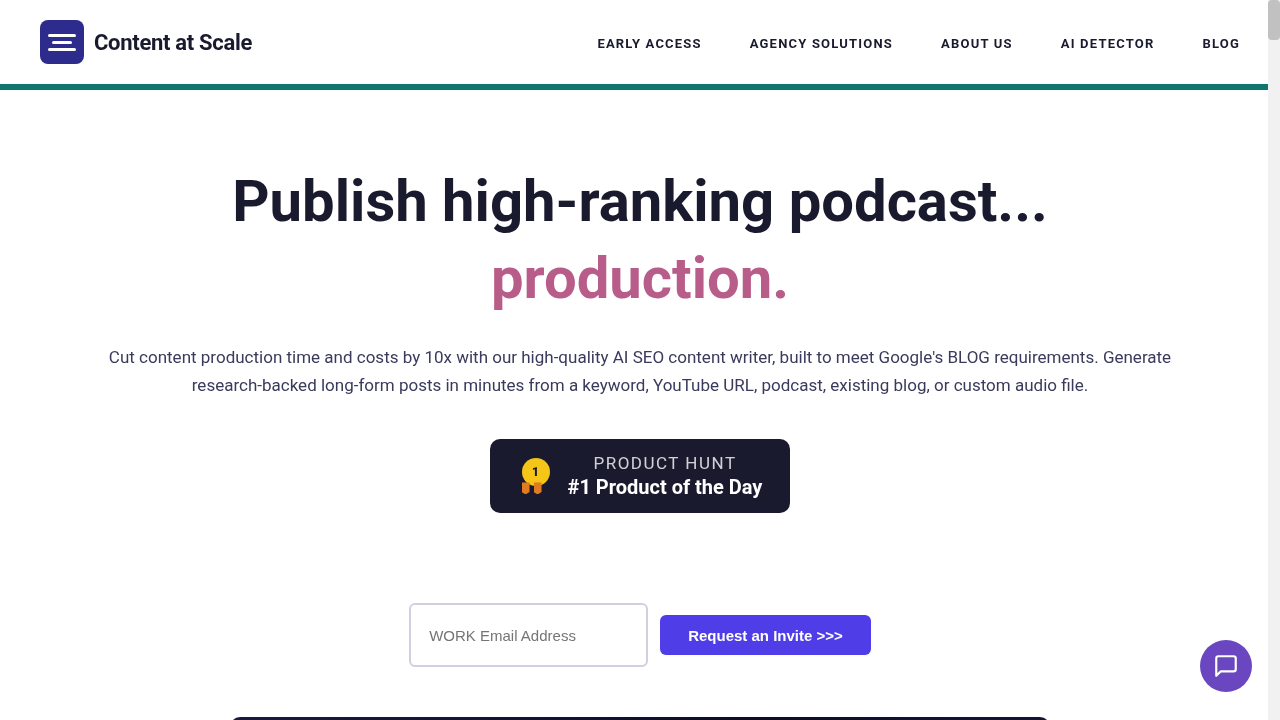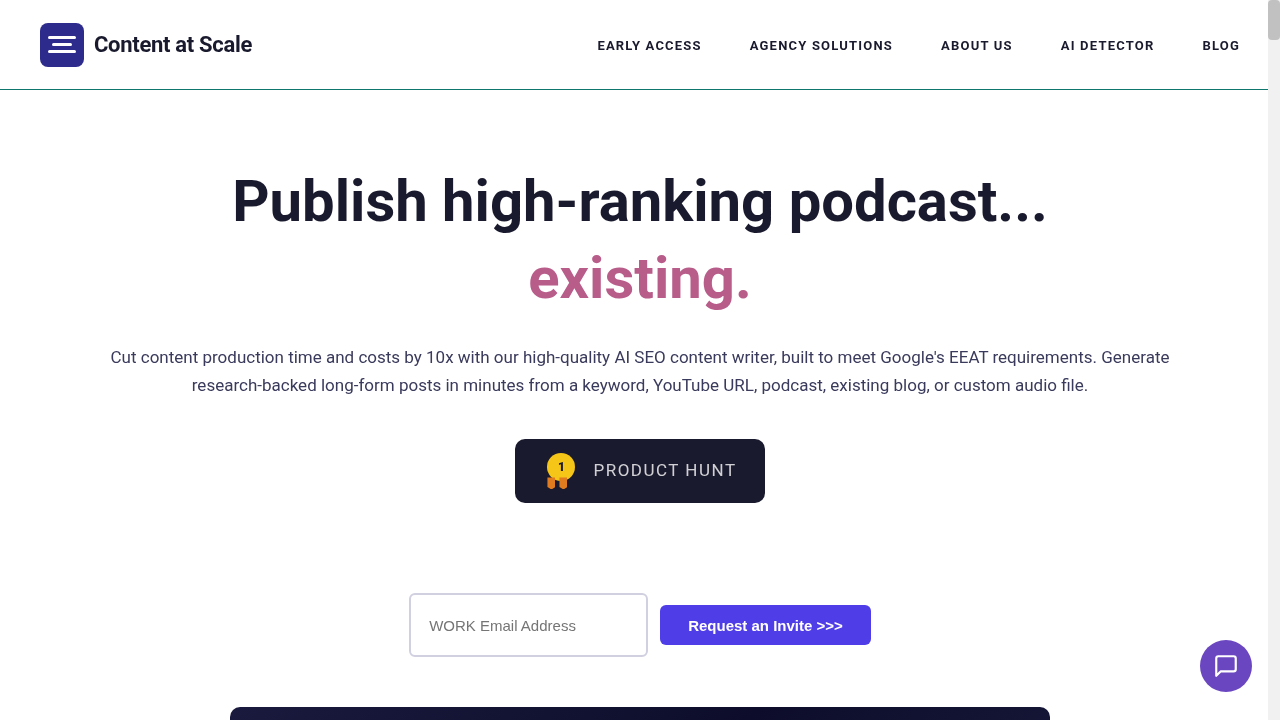--- a/index.html
+++ b/index.html
@@ -21,21 +21,21 @@
     }
 
     
     .navbar {
       display: flex;
       align-items: center;
       justify-content: space-between;
       padding: 0 40px;
       height: 90px;
       background: #fff;
-      border-bottom: 1px solid #0f766e;
+      border-bottom: 6px solid #0f766e;
       position: sticky;
       top: 0;
       z-index: 100;
     }
 
     .logo-area {
       display: flex;
       align-items: center;
       gap: 10px;
       cursor: pointer;
@@ -316,32 +316,33 @@
       <a href="#">AI DETECTOR</a>
     </li>
     <li>
       <a href="#">BLOG</a>
     </li>
   </ul>
 </nav>
 
 <section class="hero">
   <h1 class="hero-heading">Publish high-ranking podcast...</h1>
-  <h1 class="hero-heading-accent">existing.</h1>
-  <p class="hero-desc">Cut content production time and costs by 10x with our high-quality AI SEO content writer, built to meet Google's EEAT requirements. Generate research-backed long-form posts in minutes from a keyword, YouTube URL, podcast, existing blog, or custom audio file.</p>
+  <h1 class="hero-heading-accent">production.</h1>
+  <p class="hero-desc">Cut content production time and costs by 10x with our high-quality AI SEO content writer, built to meet Google's BLOG requirements. Generate research-backed long-form posts in minutes from a keyword, YouTube URL, podcast, existing blog, or custom audio file.</p>
 
   <div style="text-align:center;">
     <div class="ph-badge">
       <div class="ph-medal">
         <div class="ph-medal-circle">1</div>
         <div class="ph-medal-ribbon-left"></div>
         <div class="ph-medal-ribbon-right"></div>
       </div>
       <div>
         <span class="ph-text-top">PRODUCT HUNT</span>
+        <span class="ph-text-main">#1 Product of the Day</span>
       </div>
     </div>
   </div>
 </section>
 
 <div class="form-section">
   <input class="form-input" type="email" placeholder="WORK Email Address" style="">
   <button class="form-btn">Request an Invite &gt;&gt;&gt;</button>
 </div>
 

